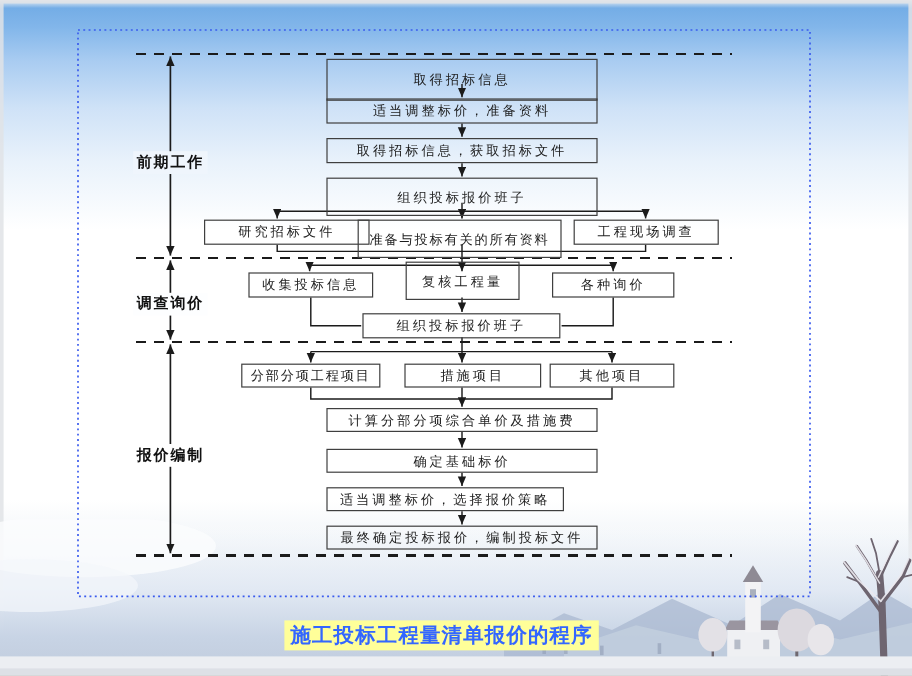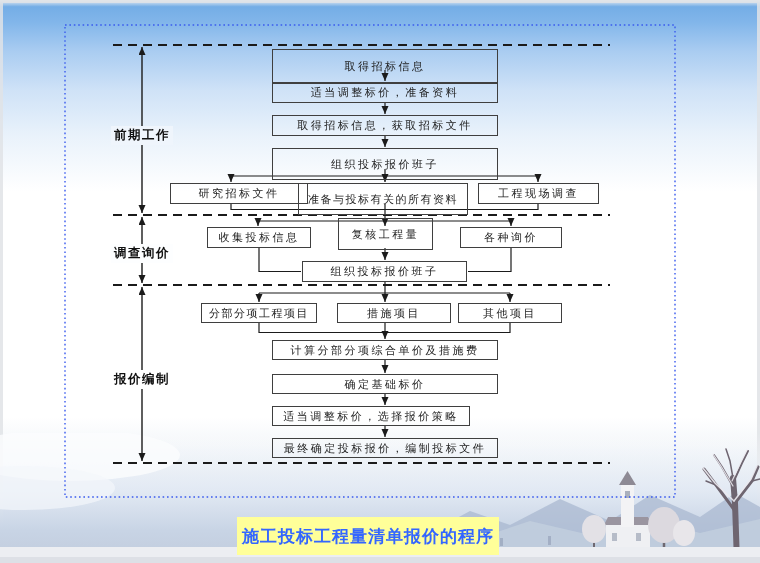--- a/index.html
+++ b/index.html
@@ -22,21 +22,21 @@
     display:flex;align-items:center;justify-content:center;
     font-family:"Liberation Serif", serif;font-size:11px;color:#1d1d1d;
     letter-spacing:2.5px;white-space:nowrap;background:transparent;z-index:3;
   }
   .phase{
     position:absolute;transform:translateX(-50%);left:142px;z-index:3;
     font-family:Liberation Sans, sans-serif;font-weight:bold;font-size:12.5px;
     color:#111;letter-spacing:1.5px;padding:1px 3px;white-space:nowrap;
   }
   .slide-title{
-    position:absolute;left:237px;top:517px;width:262px;height:38px;z-index:4;
+    position:absolute;left:237px;top:517px;width:262px;height:25px;z-index:4;
     display:flex;align-items:center;justify-content:center;
     font-weight:bold;font-size:17px;letter-spacing:1px;white-space:nowrap;
   }
 </style>
 </head>
 <body>
 
 <div class="slide">
 
   <svg class="scene" viewBox="0 0 760 130" aria-hidden="true">

